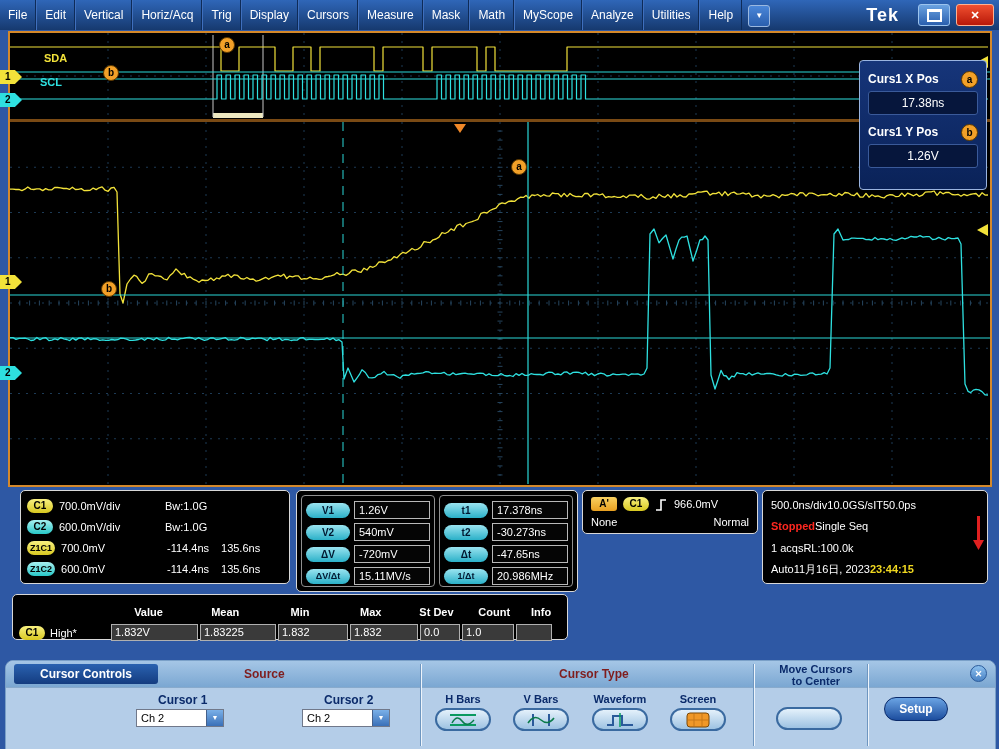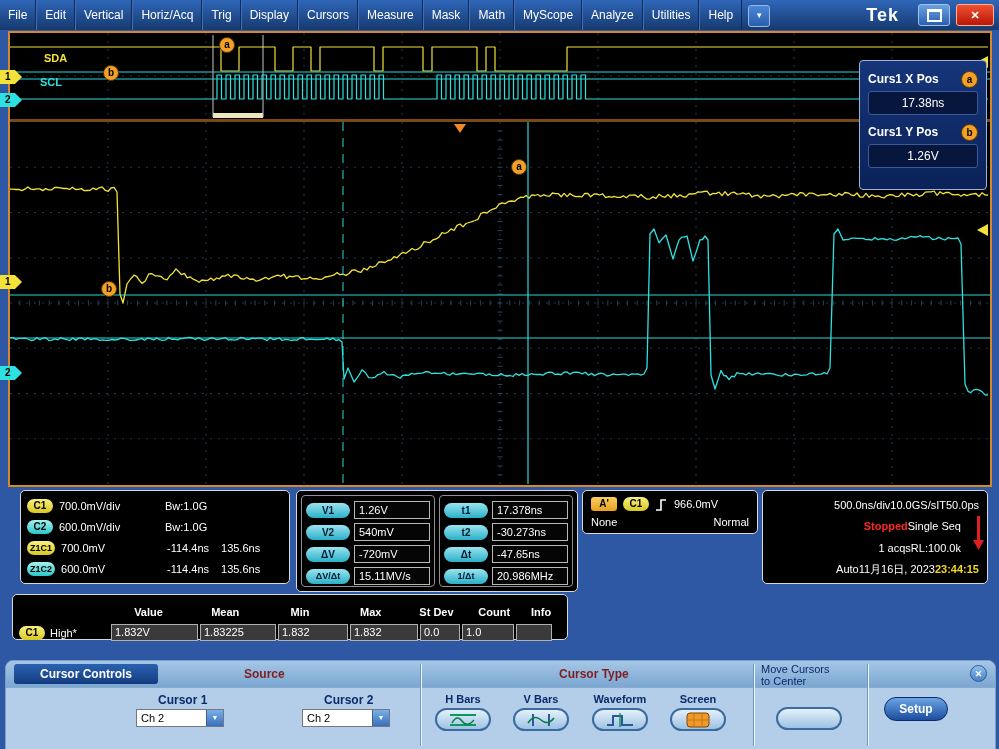--- a/index.html
+++ b/index.html
@@ -65,21 +65,21 @@
            font-weight:bold;font-size:10px;text-align:center;line-height:15px;flex:0 0 44px;}
   .cpbadge.smf{font-size:9px;}
   .vcell{flex:1;background:#050505;border:1px solid #b8b8b8;height:16px;line-height:16px;padding:0 4px;font-size:11px;}
 
   #p-trig{left:582px;top:490px;width:176px;height:44px;padding:4px 8px;}
   .trow{display:flex;align-items:center;height:18px;gap:6px;}
   .trow.spread{justify-content:space-between;}
   .b-orange{background:linear-gradient(#f8d060,#e8a020);border-radius:3px;}
 
   #p-horiz{left:762px;top:490px;width:226px;height:94px;padding:3px 8px;}
-  .hrow{display:flex;align-items:center;height:21.5px;justify-content:flex-end;}
+  .hrow{display:flex;align-items:center;height:21.5px;justify-content:flex-start;}
   .red{color:#ff2820;font-weight:bold;}
   .ytext{color:#f0d820;font-weight:bold;}
   .hpad{padding-right:18px;}
   .red-arrow{position:absolute;right:3px;top:25px;}
 
   #p-table{left:12px;top:594px;width:556px;height:46px;padding:11px 6px;}
   .thead{display:flex;height:15px;font-size:11px;color:#fff;font-weight:bold;}
   .thead .h0{width:92px;}
   .thead span.h{text-align:center;}
   .trowdata{display:flex;align-items:center;height:23px;}
@@ -97,21 +97,21 @@
   .sec-label{position:absolute;color:#7f1d1d;font-weight:bold;font-size:12px;}
   .vdiv{position:absolute;top:3px;height:82px;width:1px;background:#eef4fb;box-shadow:-1px 0 0 #6e96c0;}
   .cur-label{position:absolute;top:32px;color:#0a2a6a;font-weight:bold;font-size:12px;}
   .dd{position:absolute;top:48px;width:88px;height:18px;background:#fff;border:1px solid #70788a;display:flex;box-sizing:border-box;}
   .dd-text{flex:1;font-size:11px;color:#000;padding:2px 4px;}
   .dd-btn{width:16px;background:linear-gradient(#7ab0e8,#3a70b8);border-left:1px solid #45608a;color:#fff;
           font-size:7px;text-align:center;line-height:16px;}
   .type-label{position:absolute;top:32px;font-size:11px;font-weight:bold;color:#0a2a6a;width:60px;text-align:center;}
   .oval{position:absolute;top:47px;width:56px;height:23px;border-radius:12px;background:linear-gradient(#e4f1fb,#9dc2e2);
         border:2px solid #3a6aa0;display:flex;align-items:center;justify-content:center;box-sizing:border-box;}
-  .move-lab{position:absolute;left:755px;width:110px;text-align:left;color:#0a2a6a;font-weight:normal;font-size:11px;}
+  .move-lab{position:absolute;left:755px;width:110px;text-align:center;color:#0a2a6a;font-weight:bold;font-size:11px;}
   .setup{position:absolute;left:878px;top:36px;width:64px;height:24px;border-radius:12px;
          background:linear-gradient(#6ba4e4,#1c4d9e);color:#fff;font-weight:bold;font-size:12px;
          border:1px solid #0a2a6a;text-align:center;line-height:22px;box-sizing:border-box;}
   .ctrl-close{position:absolute;right:8px;top:4px;width:17px;height:17px;border-radius:50%;
               background:linear-gradient(#8cc0ee,#4a82c4);border:1px solid #2a5a9a;color:#fff;
               font-size:9px;font-weight:bold;text-align:center;line-height:16px;box-sizing:border-box;}
 </style>
 </head>
 <body>
 

